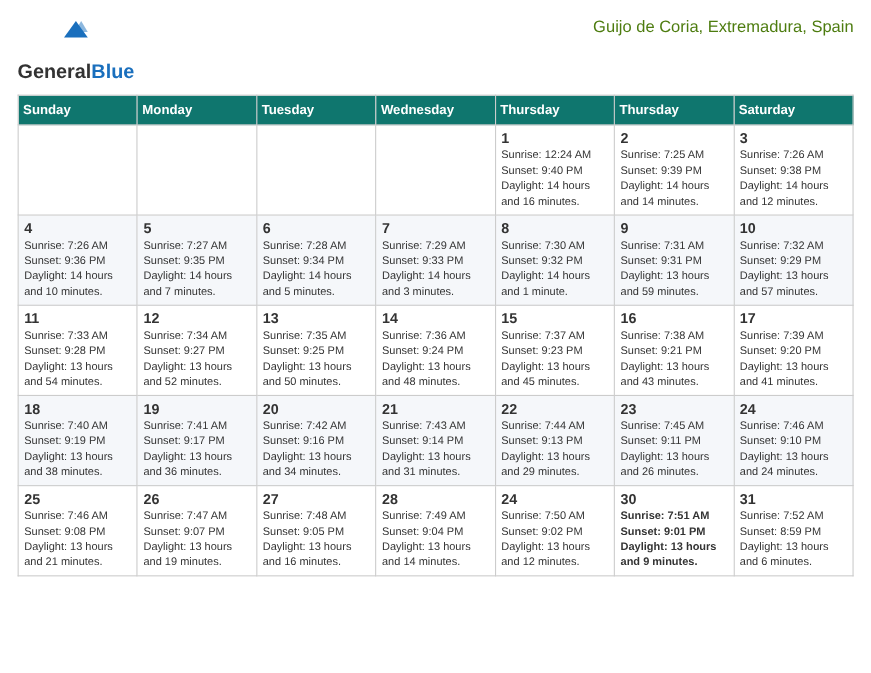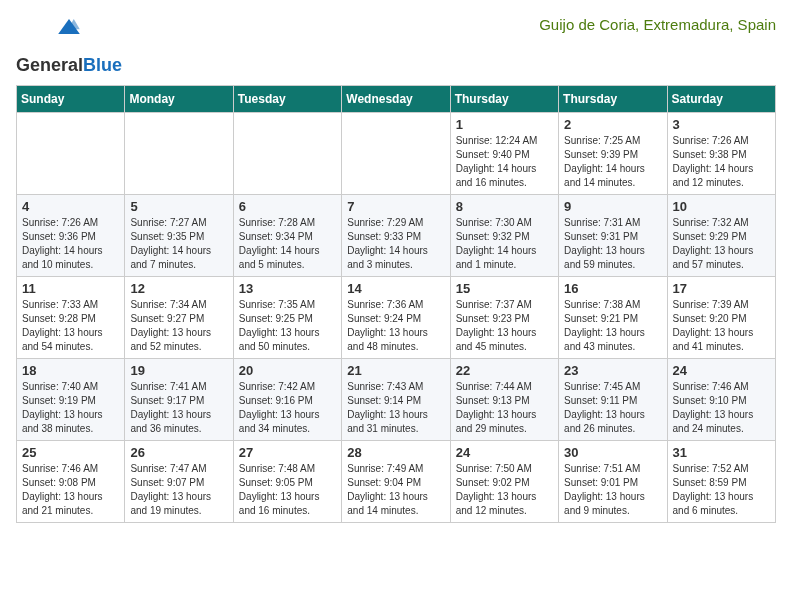--- a/index.html
+++ b/index.html
@@ -340,21 +340,21 @@
         </td>
         <td>
           <span class="day-number">24</span>
           <div class="cell-info" style="white-space: pre-line;">Sunrise: 7:50 AM
 Sunset: 9:02 PM
 Daylight: 13 hours
 and 12 minutes.</div>
         </td>
         <td>
           <span class="day-number">30</span>
-          <div class="cell-info" style="white-space: pre-line;">Sunrise: 7:51 AM
+          <div class="cell-info" style="white-space: pre-line; font-weight: bold;">Sunrise: 7:51 AM
 Sunset: 9:01 PM
 Daylight: 13 hours
 and 9 minutes.</div>
         </td>
         <td>
           <span class="day-number">31</span>
           <div class="cell-info" style="white-space: pre-line;">Sunrise: 7:52 AM
 Sunset: 8:59 PM
 Daylight: 13 hours
 and 6 minutes.</div>

